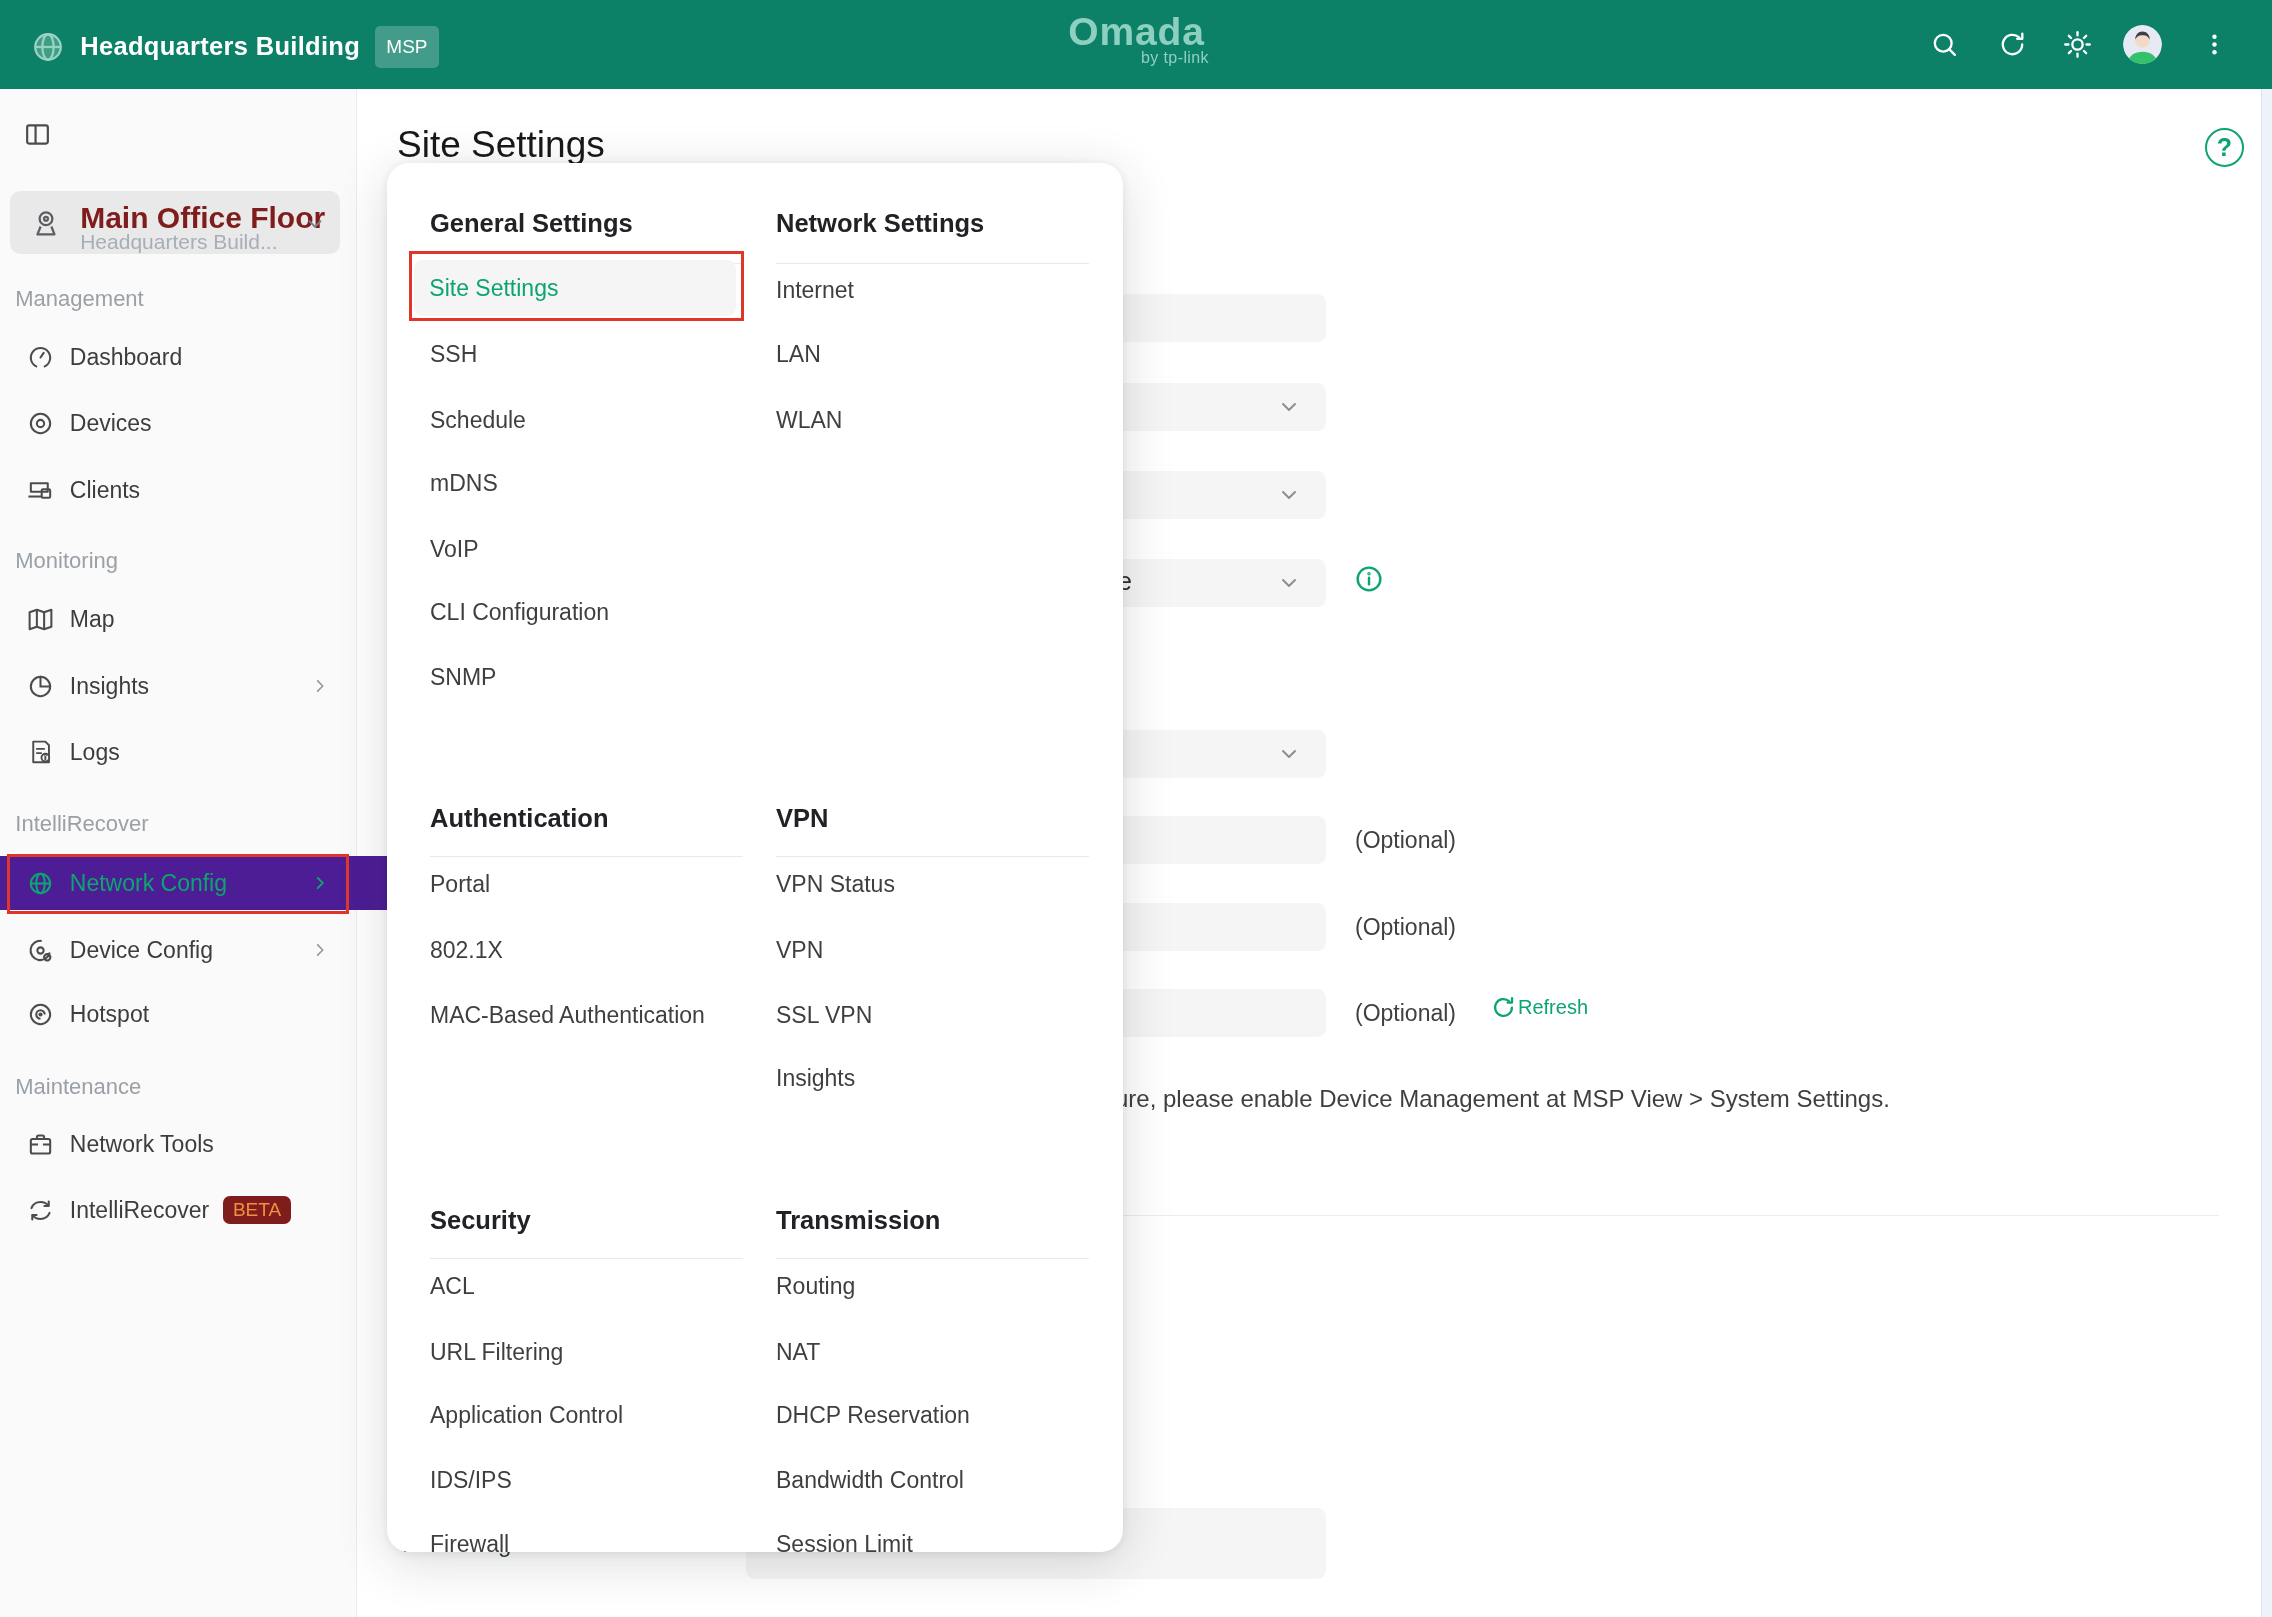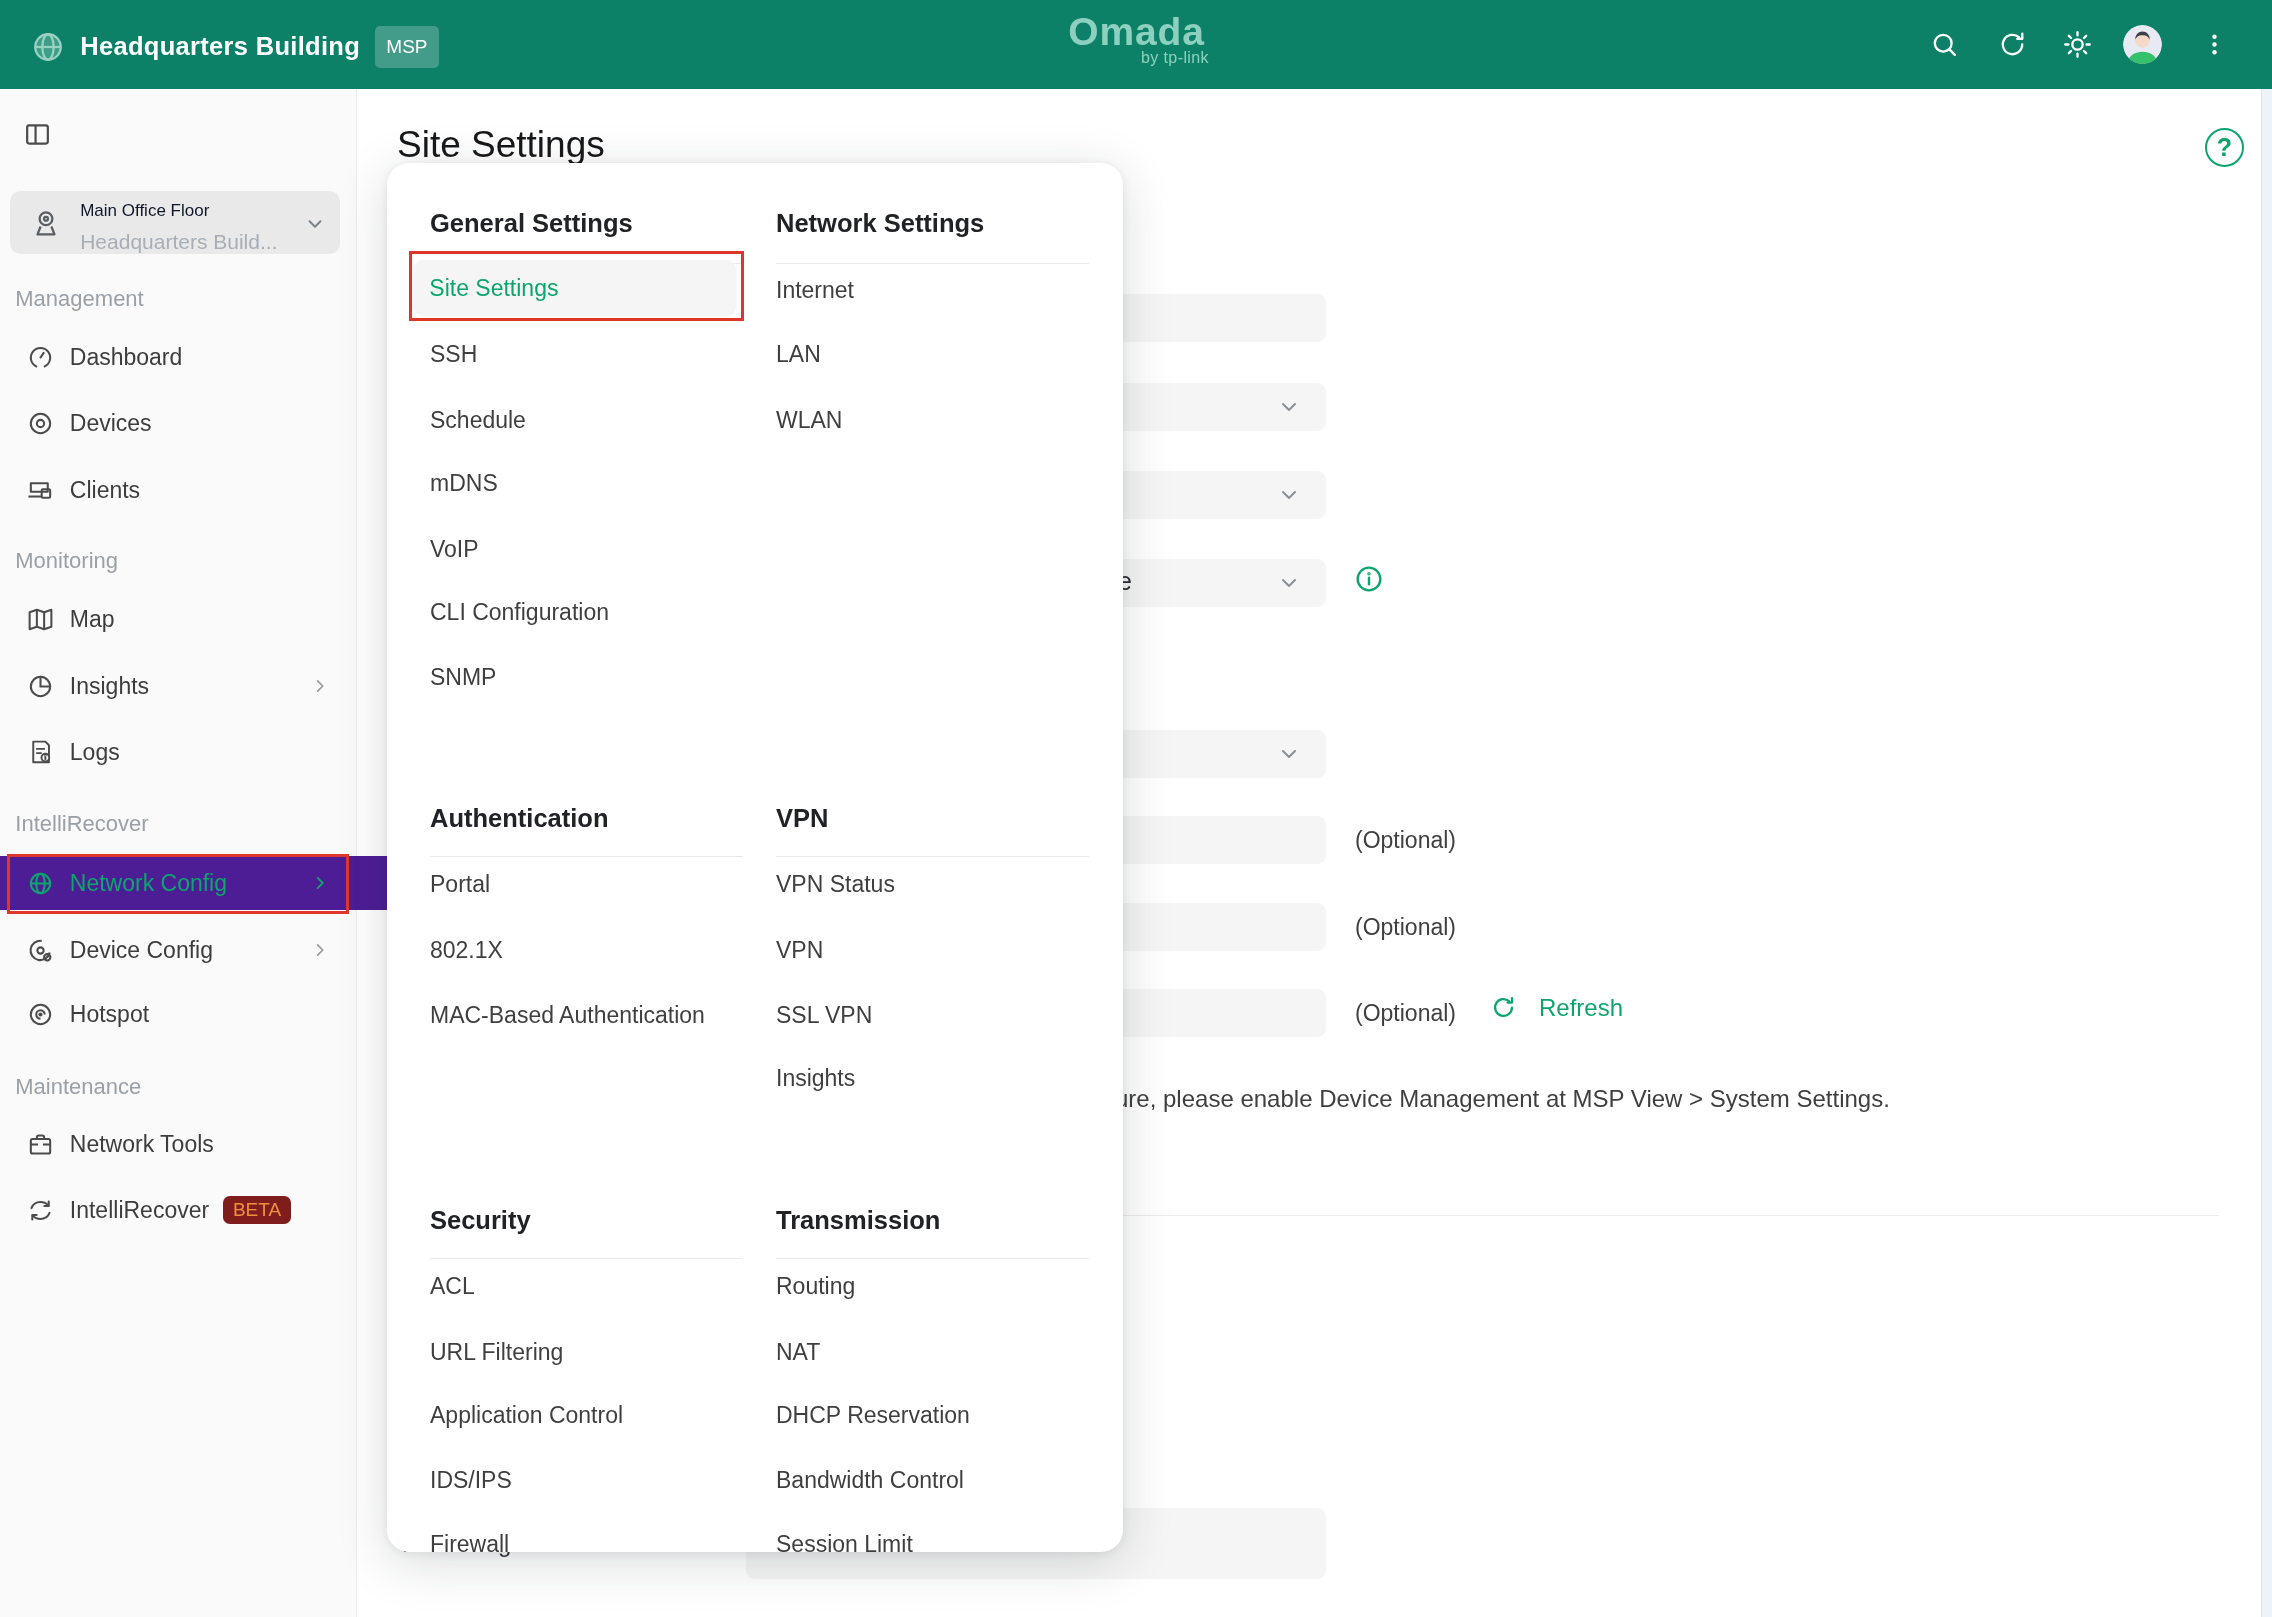--- a/index.html
+++ b/index.html
@@ -19,21 +19,21 @@
   .logo { position:absolute; left:1064px; top:10.2px; width:145px; color:#8ed0bf; }
   .logo-main { font-size:39px; font-weight:700; letter-spacing:0.9px; text-align:center; }
   .logo-sub { font-size:16px; text-align:right; margin-top:-5.1px; letter-spacing:0.4px; }
   .hicon { position:absolute; top:29px; width:31px; height:31px; cursor:pointer; }
   .avatar { position:absolute; left:2123px; top:25px; width:39px; height:39px; border-radius:50%; overflow:hidden; cursor:pointer; }
 
   
   .sidebar { position:absolute; left:0; top:89px; width:357px; height:1528px; background:#fafafa; border-right:0.9px solid #ececec; z-index:5; }
   .collapse-btn { position:absolute; left:22px; top:30px; width:31px; height:31px; cursor:pointer; }
   .scard { position:absolute; left:10.2px; top:102px; width:330px; height:63px; background:#e9e9ea; border-radius:10.2px; cursor:pointer; }
-  .scard-title { position:absolute; left:70px; top:10.2px; font-size:17px; font-weight:400; color:#0f172a; }
+  .scard-title { position:absolute; left:70px; top:10.2px; font-size:30px; font-weight:700; color:#7f1d1d; }
   .scard-sub { position:absolute; left:70px; top:39px; font-size:21px; color:#a8aeb6; }
   .scard-pin { position:absolute; left:19px; top:14.5px; }
   .scard-chev { position:absolute; left:294px; top:22px; }
   .ssec { position:absolute; left:15.3px; height:29px; line-height:29px; font-size:22px; color:#9aa0a6; }
   .srow { position:absolute; left:0; width:421px; height:48px; display:flex; align-items:center; cursor:pointer; }
   .srow .sic { margin-left:25.5px; width:29px; height:29px; flex:0 0 29px; }
   .srow .slb { margin-left:15.3px; font-size:23px; color:#3d3d3d; }
   .srow .chev { position:absolute; left:310px; top:50%; transform:translateY(-50%); }
   .srow.active { background:#4c1d95; height:54px; }
   .srow.active .slb { color:#0ca56e; font-weight:500; }
@@ -41,22 +41,22 @@
 
   
   .page-title { position:absolute; left:397px; top:124px; font-size:37px; font-weight:500; color:#17181a; z-index:4; }
   .help-btn { position:absolute; left:2205px; top:128px; width:39px; height:39px; border:2.6px solid #0ca56e; border-radius:50%;
               color:#0ca56e; font-size:25px; font-weight:700; text-align:center; line-height:34px; cursor:pointer; z-index:6; }
   .fld { position:absolute; left:747px; width:579px; height:48px; background:#f5f5f5; border-radius:8.5px; z-index:2; cursor:pointer; }
   .fld .dd { position:absolute; right:25.5px; top:50%; transform:translateY(-50%); }
   .frag { position:absolute; left:1118px; top:567px; font-size:25px; color:#2b2d30; z-index:2; }
   .info-ic { position:absolute; left:1353px; top:563px; z-index:2; }
   .opt { position:absolute; left:1355px; height:29px; line-height:29px; font-size:23px; color:#404040; z-index:2; }
-  .refresh { position:absolute; left:1490px; top:994px; display:flex; gap:22px; color:#0ca56e;
-             font-size:24px; font-weight:500; cursor:pointer; z-index:2; }
+  .refresh { position:absolute; left:1490px; top:994px; display:flex; align-items:center; gap:1px; color:#0ca56e;
+             font-size:20px; font-weight:500; cursor:pointer; z-index:2; }
   .notice { position:absolute; left:1115px; top:1085px; font-size:24px; color:#3f3f3f; z-index:2; }
   .hdiv { position:absolute; left:392px; top:1215px; width:1827px; height:0.9px; background:#ececec; z-index:1; }
   .bottom-label { position:absolute; left:402px; top:1530px; font-size:24px; color:#2f3136; z-index:4; }
   .bottom-input { position:absolute; left:746px; top:1508px; width:580px; height:71px; background:#f5f5f5; border-radius:8.5px; z-index:2; cursor:text; }
   .scrollbar { position:absolute; right:0; top:89px; width:12px; height:1528px; background:#edf3f8; border-left:0.9px solid #dbe4ee; z-index:45; }
 
   
   .popup { position:absolute; left:387px; top:163px; width:736px; height:1389px; background:#fff; border-radius:22px;
            box-shadow:0 10.2px 51px rgba(31,35,41,.16), 0 1.7px 8.5px rgba(31,35,41,.08); z-index:50; overflow:hidden; }
   .mhead { position:absolute; height:34px; line-height:34px; font-size:25.5px; font-weight:600; color:#202226; }

